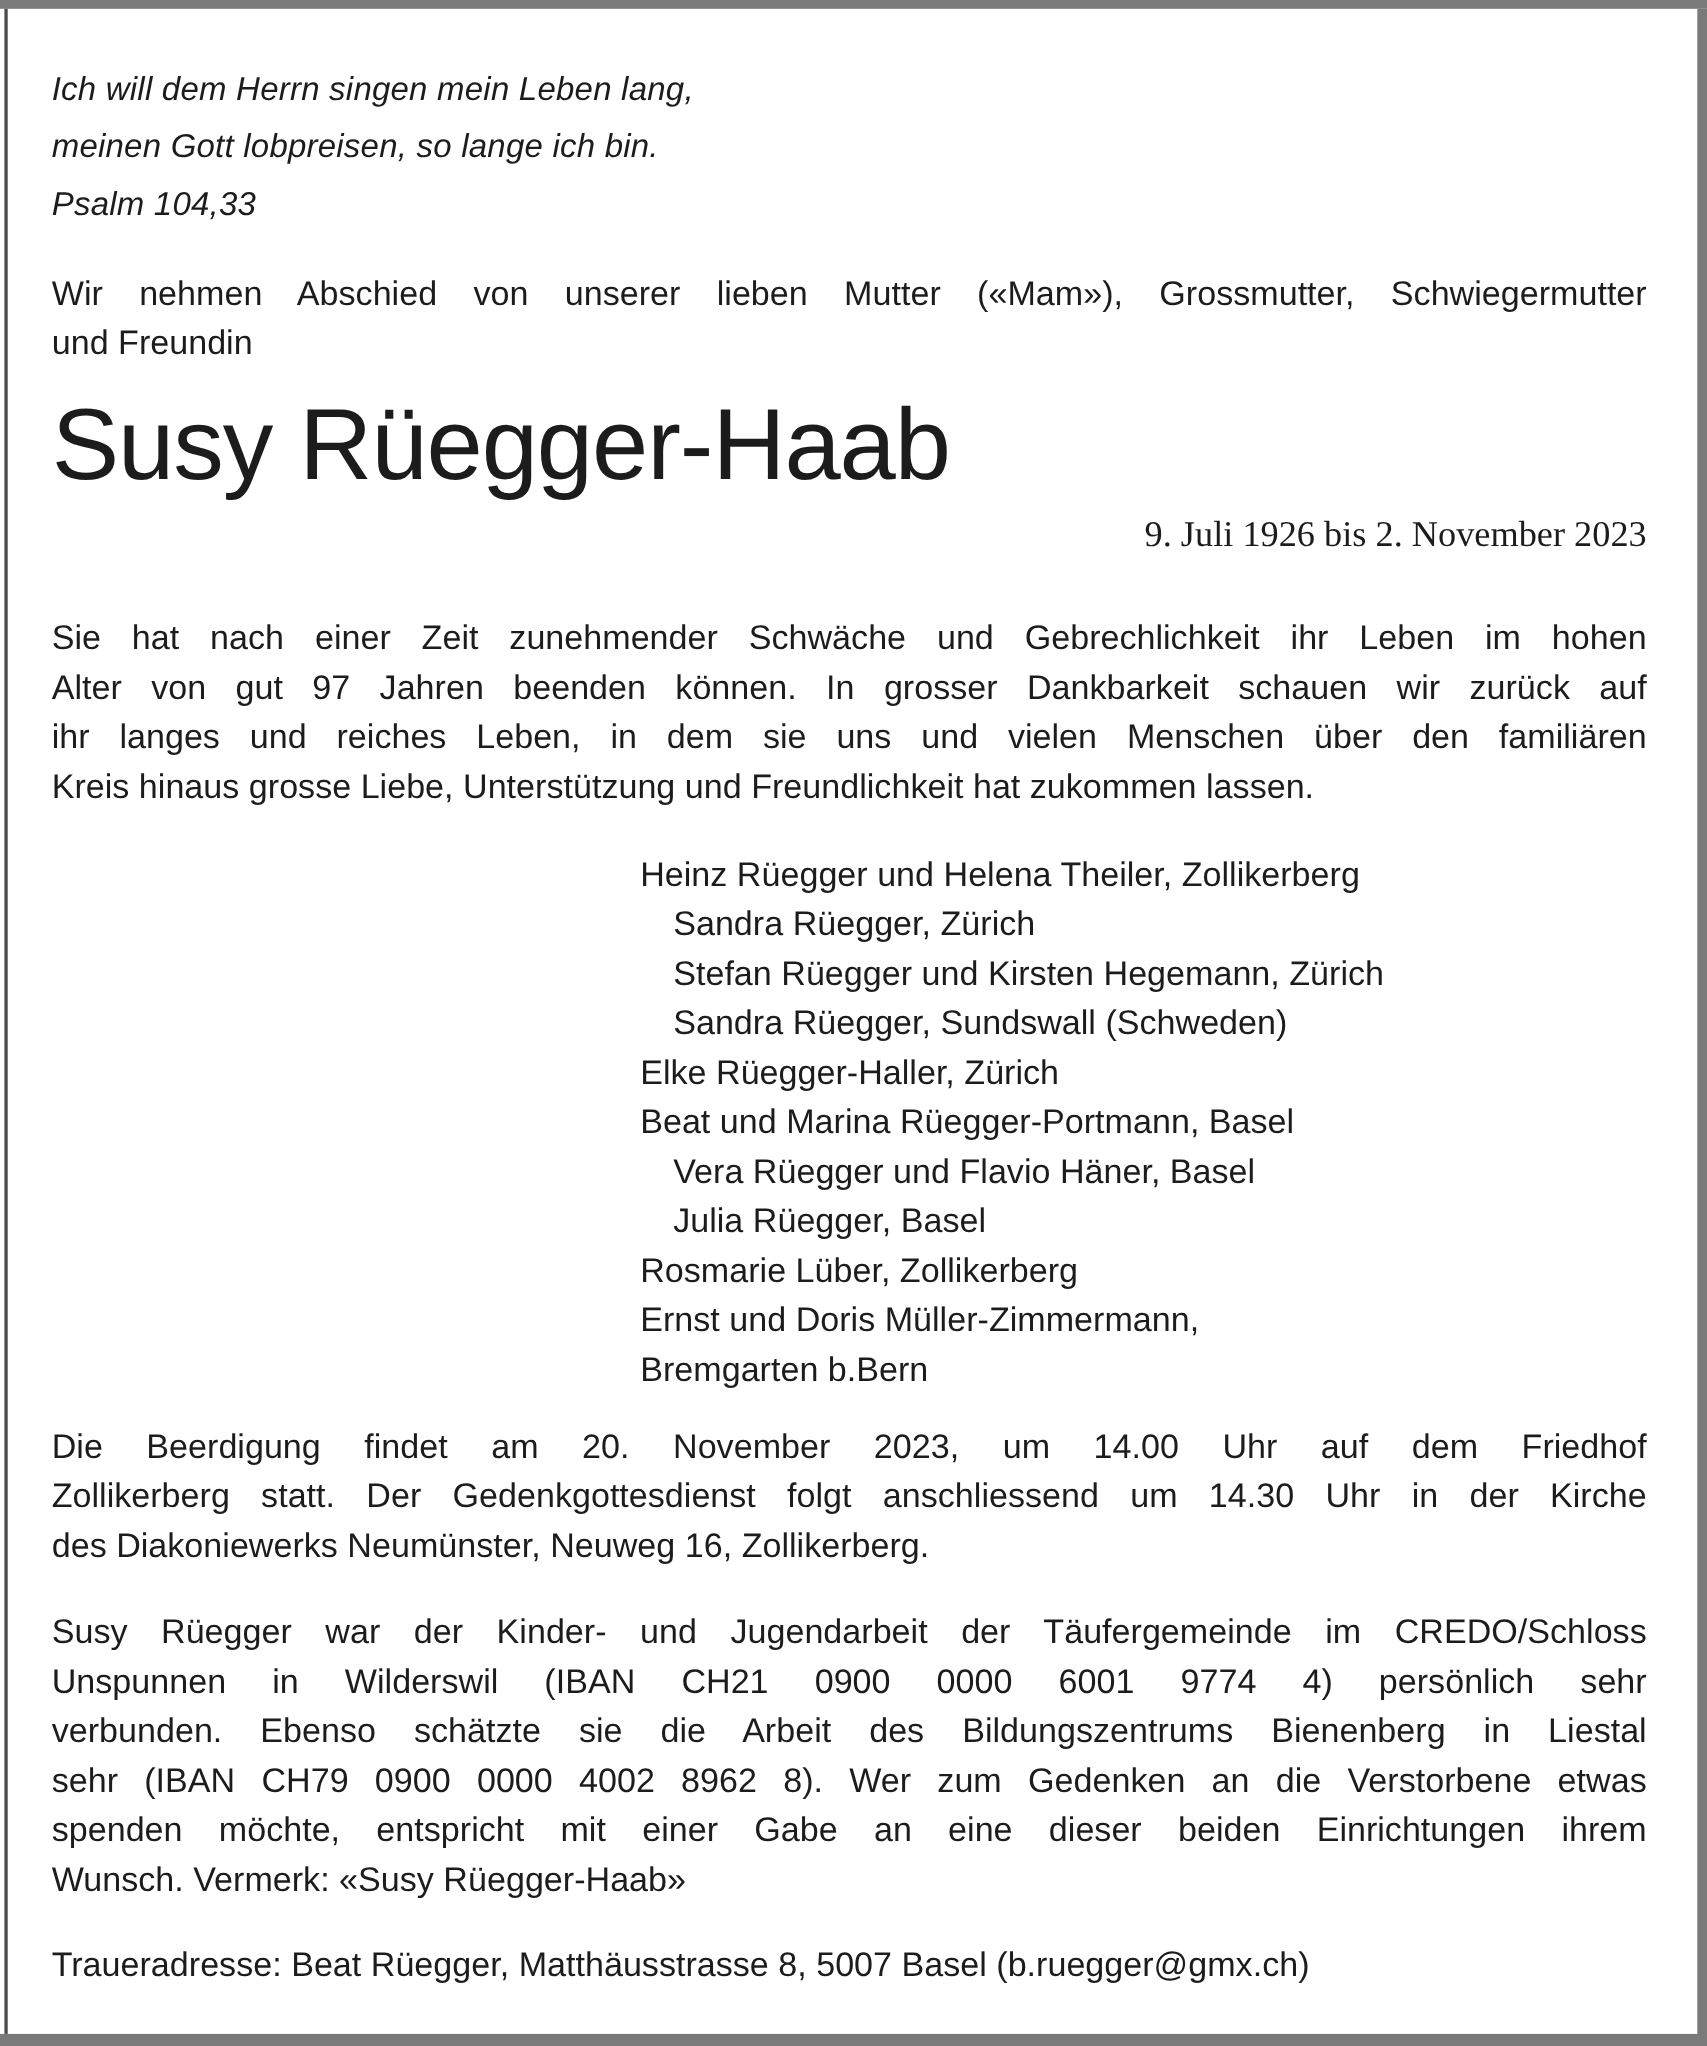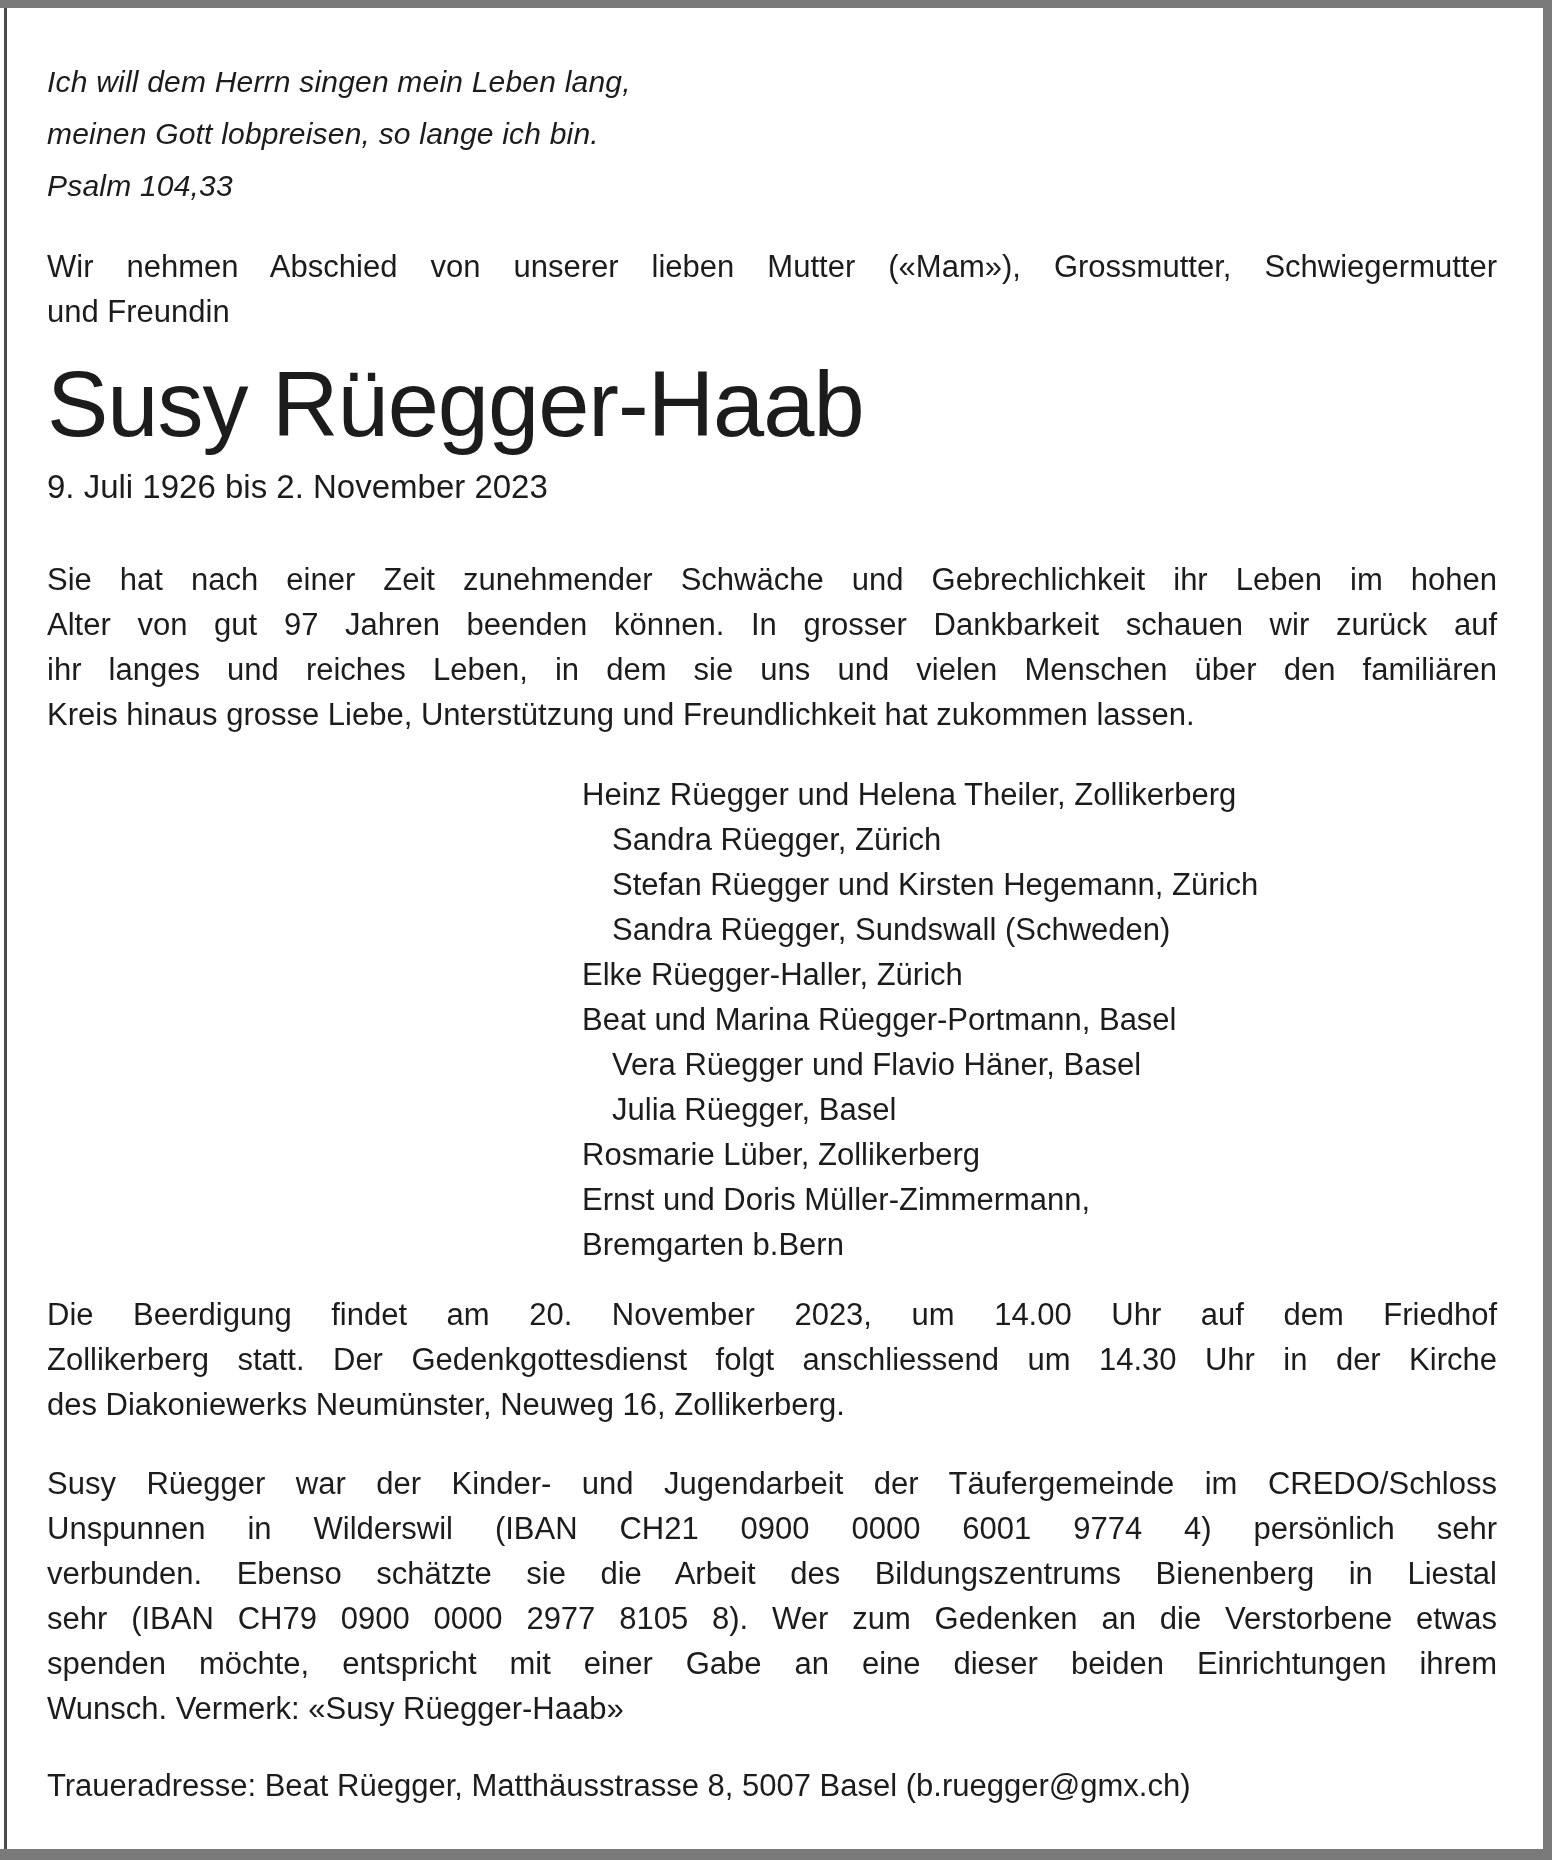--- a/index.html
+++ b/index.html
@@ -51,21 +51,22 @@
     font-size: 92px;
     line-height: 96px;
     font-weight: 400;
     text-align: left;
     letter-spacing: -1px;
   }
   .dates {
     margin-top: 12px;
     font-size: 33px;
     line-height: 45px;
-    text-align: left;
+    text-align: right;
+    font-family: Liberation Serif, serif;
   }
   .obit { margin-top: 48px; }
   .family {
     margin-top: 35px;
     margin-left: 535px;
     font-size: 31px;
     line-height: 45px;
   }
   .family .indent { padding-left: 30px; }
   .funeral  { margin-top: 25px; }
@@ -121,20 +122,20 @@
   <div class="para funeral">
     <div class="jline">Die Beerdigung findet am 20. November 2023, um 14.00 Uhr auf dem Friedhof</div>
     <div class="jline">Zollikerberg statt. Der Gedenkgottesdienst folgt anschliessend um 14.30 Uhr in der Kirche</div>
     <div class="jline jlast">des Diakoniewerks Neumünster, Neuweg 16, Zollikerberg.</div>
   </div>
 
   <div class="para donation">
     <div class="jline">Susy Rüegger war der Kinder- und Jugendarbeit der Täufergemeinde im CREDO/Schloss</div>
     <div class="jline">Unspunnen in Wilderswil (IBAN CH21 0900 0000 6001 9774 4) persönlich sehr</div>
     <div class="jline">verbunden. Ebenso schätzte sie die Arbeit des Bildungszentrums Bienenberg in Liestal</div>
-    <div class="jline">sehr (IBAN CH79 0900 0000 2977 8105 8). Wer zum Gedenken an die Verstorbene etwas</div>
+    <div class="jline">sehr (IBAN CH79 0900 0000 4002 8962 8). Wer zum Gedenken an die Verstorbene etwas</div>
     <div class="jline">spenden möchte, entspricht mit einer Gabe an eine dieser beiden Einrichtungen ihrem</div>
     <div class="jline jlast">Wunsch. Vermerk: «Susy Rüegger-Haab»</div>
   </div>
 
   <div class="para trauer">Traueradresse: Beat Rüegger, Matthäusstrasse 8, 5007 Basel (b.ruegger@gmx.ch)</div>
 
 </div>
 
 </body></html>

